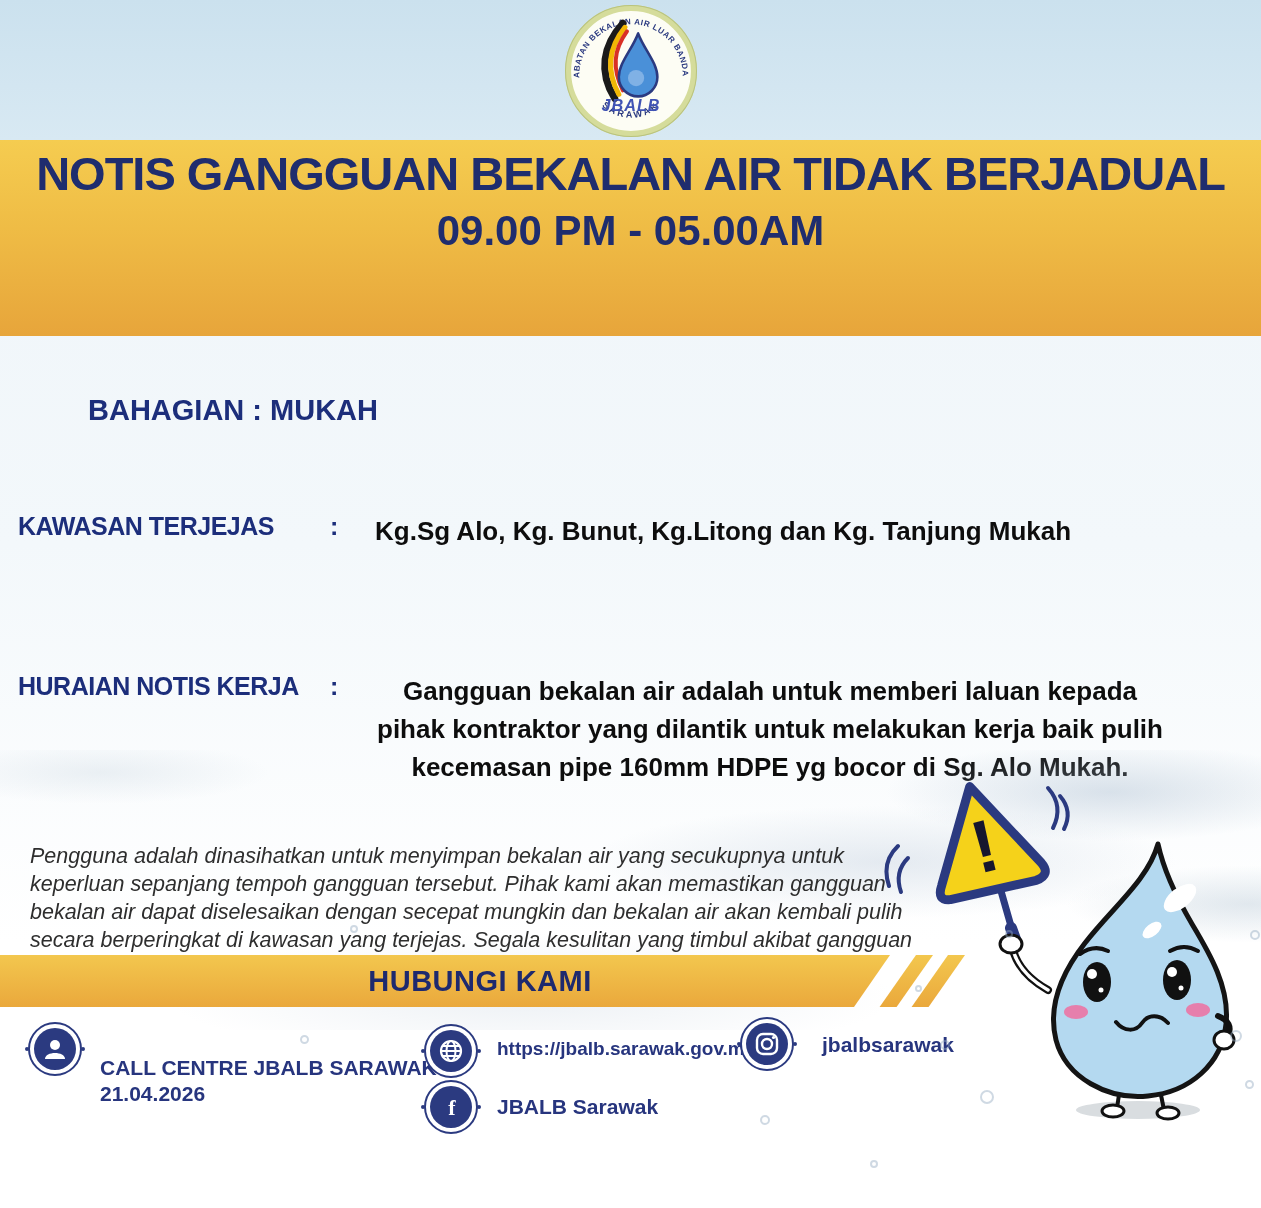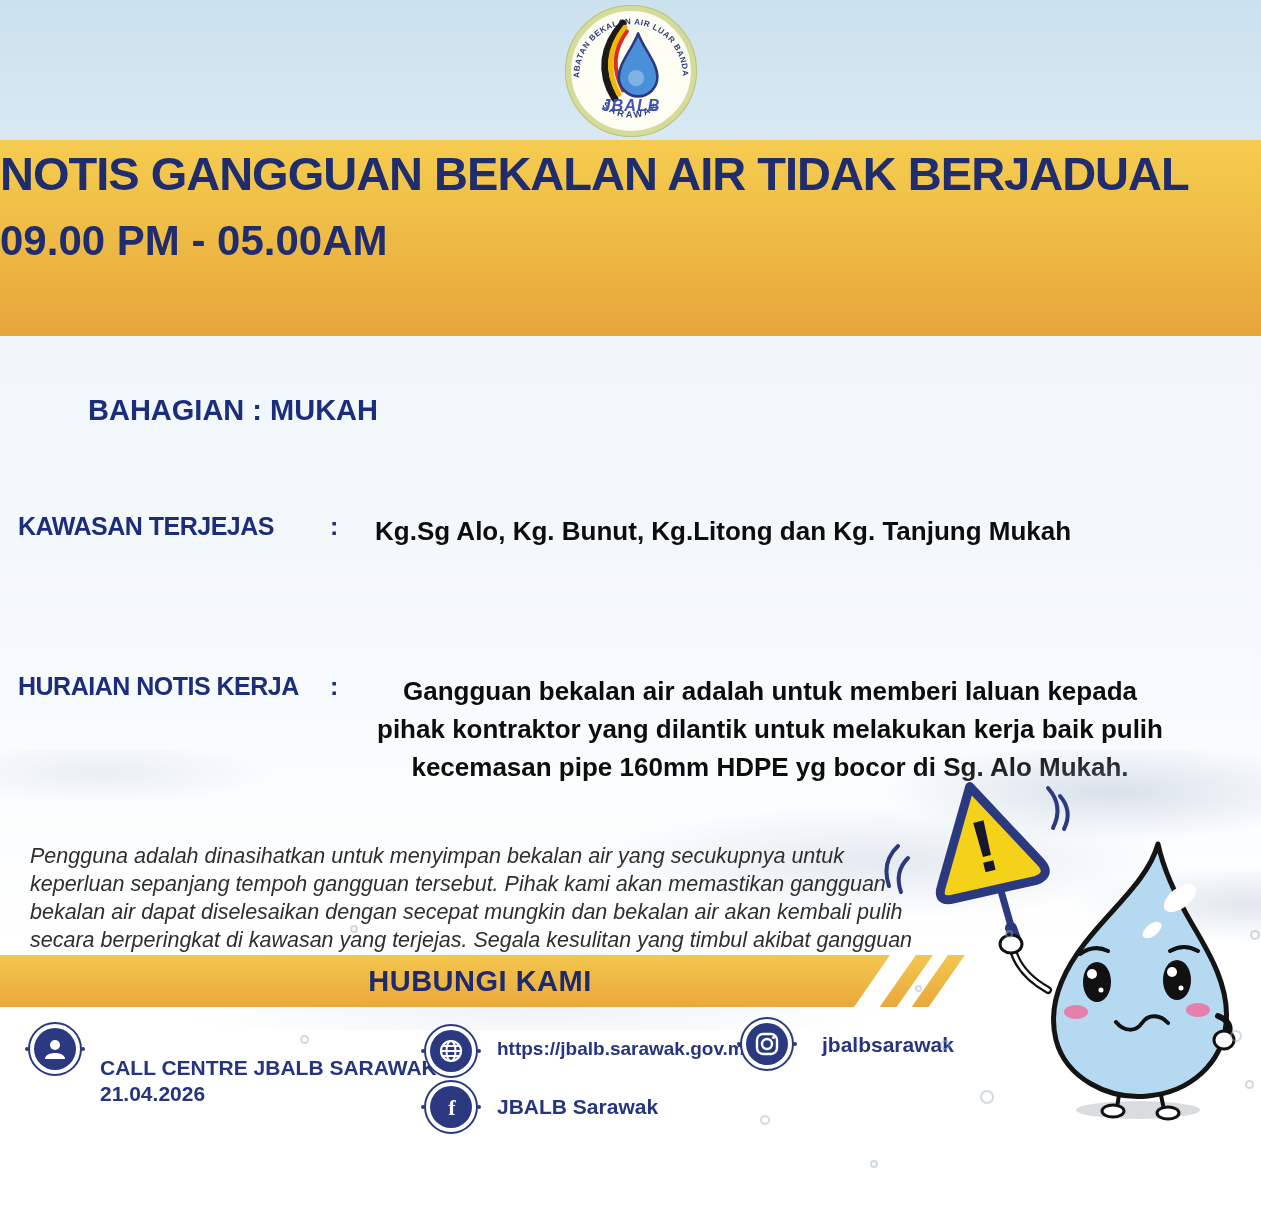--- a/index.html
+++ b/index.html
@@ -5,24 +5,24 @@
   * { margin:0; padding:0; box-sizing:border-box; }
   body { font-family:"Liberation Sans", sans-serif; background:#fff; }
   .poster{ position:relative; width:1261px; height:1208px; overflow:hidden;
            background:linear-gradient(180deg,#eef4f9 0%,#f3f8fb 45%,#ffffff 78%); }
   .top-strip{ position:absolute; left:0; top:0; width:1261px; height:140px;
               background:linear-gradient(180deg,#cbe1ee 0%,#d8e9f3 100%); }
   .logo-wrap{ position:absolute; left:565px; top:5px; width:132px; height:132px; }
 
   .title-banner{ position:absolute; left:0; top:140px; width:1261px; height:196px;
     background:linear-gradient(180deg,#f5cc50 0%,#efbc45 45%,#e7a53b 100%);
-    color:#1f2d6e; text-align:left; }
+    color:#1f2d6e; text-align:center; }
   .title-line1{ font-size:47px; font-weight:bold; letter-spacing:-1px; margin-top:6px; }
   .title-line2{ font-size:42px; font-weight:bold; margin-top:5px; }
-  .title-line3{ font-size:42px; font-weight:bold; margin-top:16px; }
+  .title-line3{ font-size:42px; font-weight:bold; margin-top:6px; }
 
   .navy{ color:#1c2e7b; }
   .region-row{ position:absolute; top:394px; width:1064px; height:36px; }
   .bahagian{ position:absolute; left:88px; font-size:29px; font-weight:bold; }
   .daerah{ position:absolute; left:788px; font-size:29px; font-weight:bold; }
 
   .detail-label{ position:absolute; left:18px; font-size:25px; font-weight:bold; color:#1c2e7b; letter-spacing:-0.5px;}
   .detail-colon{ position:absolute; left:330px; font-size:25px; font-weight:bold; color:#1c2e7b; }
   .detail-value{ position:absolute; left:375px; font-size:26px; font-weight:bold; color:#0d0d0d; line-height:38px; }
   .row-kawasan{ top:512px; }

